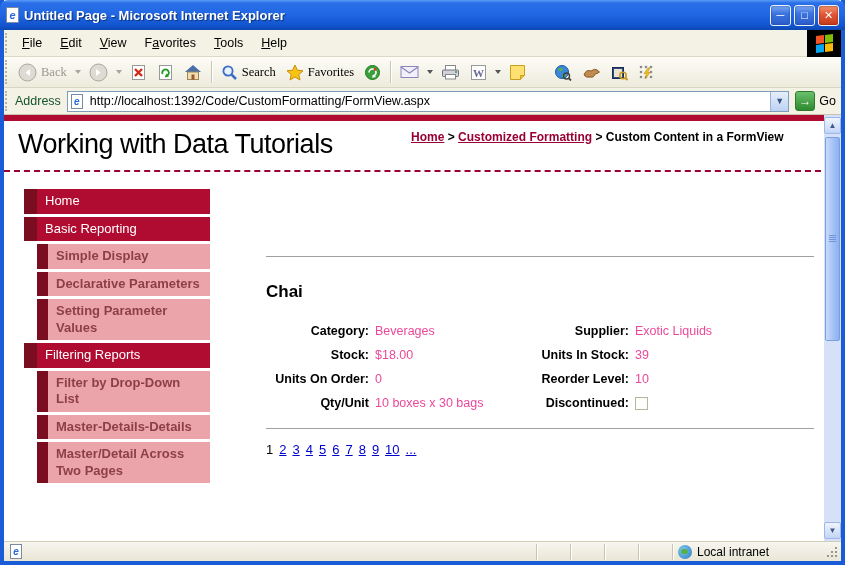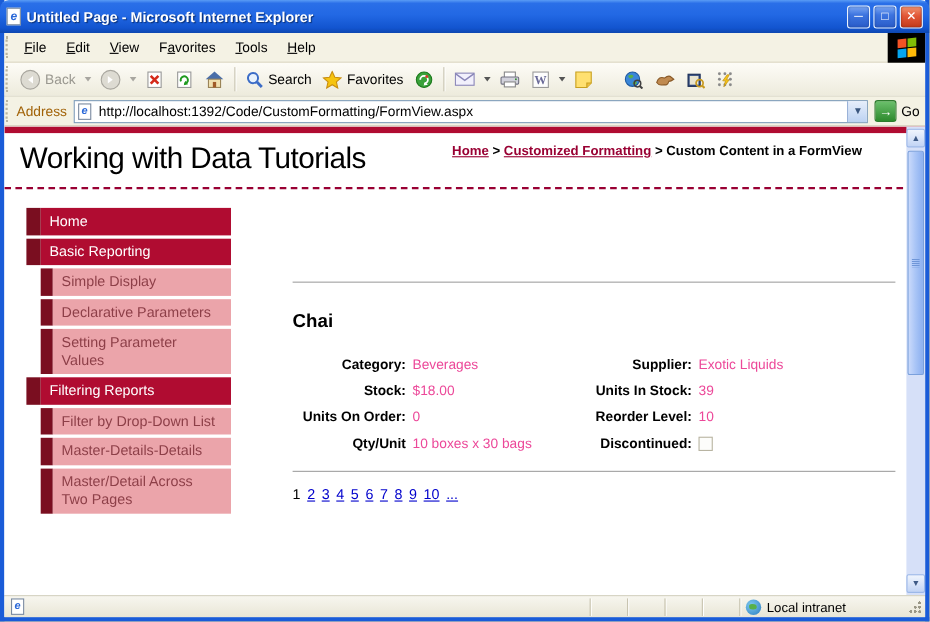--- a/index.html
+++ b/index.html
@@ -28,30 +28,30 @@
   .menu-item{font-size:12.5px;color:#000;padding:0 9px;line-height:26px;}
   .menu-item u{text-decoration:underline;}
   .throbber{position:absolute;right:0;top:0;width:34px;height:27px;background:#000;display:flex;align-items:center;justify-content:center;}
   .winflag{display:grid;grid-template-columns:8px 8px;grid-template-rows:8px 8px;gap:1px;transform:skewY(-6deg);}
   .winflag i{display:block;}
 
   
   .toolbar{height:31px;background:linear-gradient(180deg,#fdfcf7,#edebdc);display:flex;align-items:center;
     border-bottom:1px solid #d8d5c2;padding-right:4px;}
   .t-btn{display:flex;align-items:center;gap:4px;padding:2px 5px;border-radius:3px;font-size:12.5px;color:#000;}
-  .t-btn .lbl{white-space:nowrap;}
+  .t-btn .lbl{white-space:nowrap;font-family:Liberation Serif, serif;}
   .t-btn.disabled .lbl{color:#9a9890;}
   .caret{width:0;height:0;border-left:3.5px solid transparent;border-right:3.5px solid transparent;border-top:4px solid #555;margin:0 3px;}
   .caret.dis{border-top-color:#a8a6a0;}
   .t-sep{width:1px;height:22px;background:#c9c5b2;margin:0 4px;box-shadow:1px 0 0 #fff;}
   .t-spacer{width:18px;}
 
   
   .addressbar{height:27px;background:#f4f2e4;display:flex;align-items:center;border-bottom:1px solid #c8c4b0;padding-right:5px;}
-  .addr-label{font-size:12.5px;color:#a16207;margin:0 6px 0 2px;}
+  .addr-label{font-size:12.5px;color:#14532d;margin:0 6px 0 2px;}
   .addr-box{flex:1;height:21px;background:#fff;border:1px solid #7f9db9;display:flex;align-items:center;padding-left:3px;}
   .addr-url{font-size:12.5px;color:#000;flex:1;margin-left:5px;white-space:nowrap;overflow:hidden;border:none;outline:none;font-family:inherit;background:transparent;}
   .addr-drop{width:18px;height:19px;background:linear-gradient(180deg,#e6eefb,#bcd2f2);border-left:1px solid #9ab2d8;
     display:flex;align-items:center;justify-content:center;font-size:9px;color:#3a567e;}
   .go-btn{display:flex;align-items:center;gap:4px;margin-left:6px;font-size:12.5px;}
   .go-sq{width:20px;height:20px;border-radius:3px;border:1px solid #2d7a2d;
     background:linear-gradient(180deg,#6cc06c,#2d8a2d);color:#fff;font-weight:bold;display:flex;align-items:center;justify-content:center;font-size:12px;}
 
   
   .content{position:relative;height:426px;background:#fff;overflow:hidden;}
@@ -63,21 +63,21 @@
   .crumb-sep{color:#000;}
   .crumb-current{color:#000;}
 
   .pagebody{display:flex;margin-top:17px;}
   .sidebar{width:186px;margin-left:20px;flex:none;font-size:13px;}
   .side-item{display:flex;margin-bottom:3px;}
   .side-item .strip{flex:none;background:#7a0e20;}
   .side-item .lbl{flex:1;padding:4px 8px;line-height:16.5px;}
   .side-item.level-1 .strip{width:13px;}
   .side-item.level-1 .lbl{background:#b00c31;color:#fff;}
-  .side-item.level-2{margin-left:13px;}
+  .side-item.level-2{margin-left:13px;font-weight:bold;}
   .side-item.level-2 .strip{width:11px;}
   .side-item.level-2 .lbl{background:#eba4aa;color:#8d3f48;}
 
   .main{margin-left:56px;width:548px;}
   .main-heading{font-size:21px;line-height:27px;font-weight:bold;margin:3px 0 0 0;width:490px;color:#000;}
   .rule{border:none;border-top:1px solid #a0a0a0;margin:0;}
   .rule1{margin-top:67px;}
   .product-name{font-size:17px;font-weight:bold;margin:25px 0 0 0;}
   .fields{margin-top:17px;font-size:12.5px;}
   .frow{display:grid;grid-template-columns:103px 155px 105px auto;height:24px;align-items:center;}

